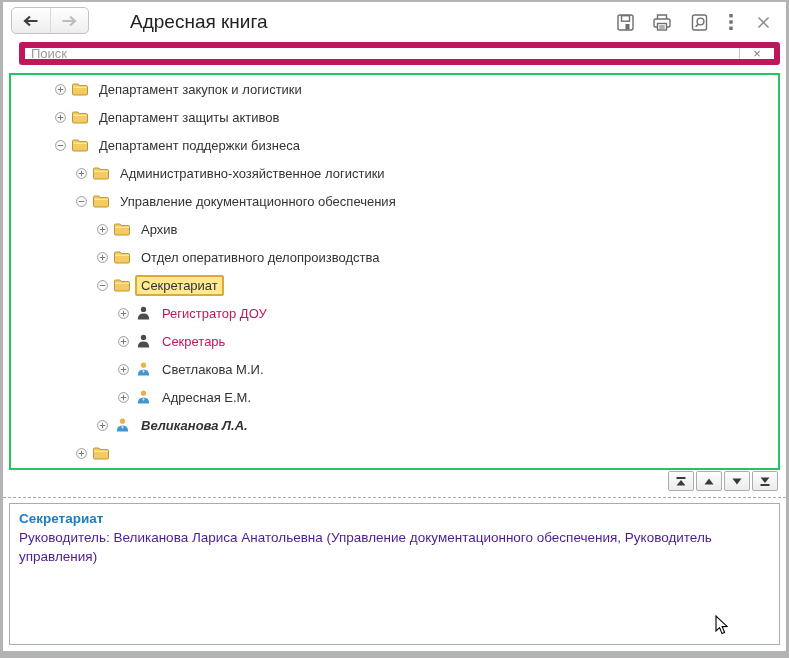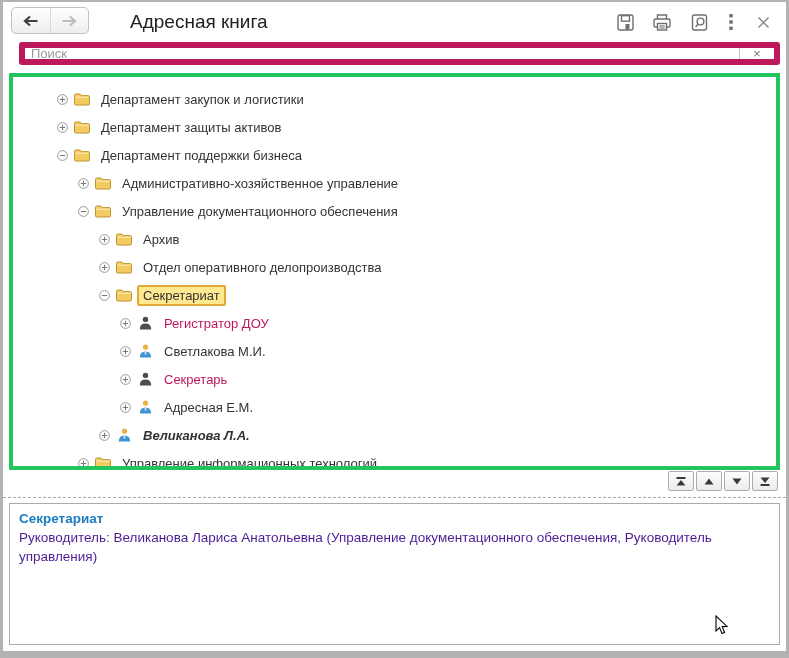--- a/index.html
+++ b/index.html
@@ -16,22 +16,22 @@
   .tb-icons{position:absolute;right:12px;top:0;height:40px;display:flex;align-items:center;gap:15px;}
   .tb-btn{display:flex;align-items:center;justify-content:center;width:22px;height:24px;cursor:pointer;}
   
   .search-row{position:absolute;top:40px;left:6px;right:6px;height:23px;border:6px solid #be185d;border-radius:3px;
     display:flex;background:#fff;box-sizing:border-box;margin-left:10px;}
   .search-input{flex:1;border:none;outline:none;padding:0 6px;font-size:13px;color:#333;font-family:inherit;background:transparent;}
   .search-input::placeholder{color:#9b9b9b;}
   .search-clear{width:34px;border-left:1px solid #c6c6c6;display:flex;align-items:center;justify-content:center;
     color:#777;font-size:13px;cursor:pointer;border-radius:0 3px 3px 0;background:#fff;}
   
-  .tree-panel{position:absolute;top:71px;left:6px;right:6px;height:397px;border:4px solid #22c55e;background:#fff;
-    box-sizing:border-box;overflow:hidden;padding-top:8px;}
+  .tree-panel{position:absolute;top:71px;left:6px;right:6px;height:397px;border:2px solid #22c55e;background:#fff;
+    box-sizing:border-box;overflow:hidden;padding-top:0;}
   .tree-row{display:flex;align-items:center;height:28px;font-size:13px;color:#333;white-space:nowrap;}
   .indent{flex:0 0 auto;}
   .expander{flex:0 0 11px;width:11px;height:11px;margin-right:6px;display:flex;align-items:center;justify-content:center;cursor:pointer;}
   .node-icon{flex:0 0 16px;width:16px;height:14px;margin-right:5px;display:flex;align-items:center;justify-content:center;}
   .tree-label{border:2px solid transparent;padding:1px 4px;border-radius:2px;cursor:default;}
   .tree-label.link{color:#be185d;}
   .tree-label.bold{font-weight:bold;font-style:italic;}
   .tree-label.selected{background:#ffe990;border-color:#dfa937;}
   
   .pager{position:absolute;top:469px;right:8px;display:flex;gap:2px;}
@@ -172,21 +172,21 @@
             <line x1="2.8" y1="5.5" x2="8.2" y2="5.5" stroke="#7a7a7a"></line>
             <line x1="5.5" y1="2.8" x2="5.5" y2="8.2" stroke="#7a7a7a"></line>
           </svg>
         </span>
     <span class="node-icon">
           <svg width="16" height="14" viewBox="0 0 16 14">
             <path d="M0.5 3.2 Q0.5 2 1.7 2 H6 L7.2 3.6 H14.3 Q15.5 3.6 15.5 4.8 V11.8 Q15.5 13 14.3 13 H1.7 Q0.5 13 0.5 11.8 Z" fill="#F3CB60" stroke="#BE9530"></path>
             <line x1="1.2" y1="5.3" x2="14.8" y2="5.3" stroke="#FBE9B0" stroke-width="1.2"></line>
           </svg>
         </span>
-    <span class="tree-label">Административно-хозяйственное управление</span>
+    <span class="tree-label">Административно-хозяйственное логистики</span>
   </div>
 
   <div class="tree-row">
     <span class="indent" style="width: 65px;"></span>
     <span class="expander">
           <svg width="11" height="11" viewBox="0 0 11 11">
             <circle cx="5.5" cy="5.5" r="4.9" fill="#fdfdfd" stroke="#9b9b9b"></circle>
             <line x1="2.8" y1="5.5" x2="8.2" y2="5.5" stroke="#7a7a7a"></line>
           </svg>
         </span>
@@ -261,20 +261,38 @@
             <line x1="5.5" y1="2.8" x2="5.5" y2="8.2" stroke="#7a7a7a"></line>
           </svg>
         </span>
     <span class="node-icon">
           <svg width="13" height="14" viewBox="0 0 13 14">
             <circle cx="6.5" cy="3.4" r="2.7" fill="#4d4d4d"></circle>
             <path d="M0.8 13.5 Q0.8 7.6 6.5 7.6 Q12.2 7.6 12.2 13.5 Z" fill="#4d4d4d"></path>
           </svg>
         </span>
     <span class="tree-label link">Регистратор ДОУ</span>
+  </div>
+
+  <div class="tree-row">
+    <span class="indent" style="width: 107px;"></span>
+    <span class="expander">
+          <svg width="11" height="11" viewBox="0 0 11 11">
+            <circle cx="5.5" cy="5.5" r="4.9" fill="#fdfdfd" stroke="#9b9b9b"></circle>
+            <line x1="2.8" y1="5.5" x2="8.2" y2="5.5" stroke="#7a7a7a"></line>
+            <line x1="5.5" y1="2.8" x2="5.5" y2="8.2" stroke="#7a7a7a"></line>
+          </svg>
+        </span>
+    <span class="node-icon">
+          <svg width="13" height="14" viewBox="0 0 13 14">
+            <circle cx="6.5" cy="3.4" r="2.7" fill="#4d4d4d"></circle>
+            <path d="M0.8 13.5 Q0.8 7.6 6.5 7.6 Q12.2 7.6 12.2 13.5 Z" fill="#4d4d4d"></path>
+          </svg>
+        </span>
+    <span class="tree-label link">Секретарь</span>
   </div>
 
   <div class="tree-row">
     <span class="indent" style="width: 107px;"></span>
     <span class="expander">
           <svg width="11" height="11" viewBox="0 0 11 11">
             <circle cx="5.5" cy="5.5" r="4.9" fill="#fdfdfd" stroke="#9b9b9b"></circle>
             <line x1="2.8" y1="5.5" x2="8.2" y2="5.5" stroke="#7a7a7a"></line>
             <line x1="5.5" y1="2.8" x2="5.5" y2="8.2" stroke="#7a7a7a"></line>
           </svg>
@@ -293,81 +311,62 @@
     <span class="indent" style="width: 107px;"></span>
     <span class="expander">
           <svg width="11" height="11" viewBox="0 0 11 11">
             <circle cx="5.5" cy="5.5" r="4.9" fill="#fdfdfd" stroke="#9b9b9b"></circle>
             <line x1="2.8" y1="5.5" x2="8.2" y2="5.5" stroke="#7a7a7a"></line>
             <line x1="5.5" y1="2.8" x2="5.5" y2="8.2" stroke="#7a7a7a"></line>
           </svg>
         </span>
     <span class="node-icon">
           <svg width="13" height="14" viewBox="0 0 13 14">
-            <circle cx="6.5" cy="3.4" r="2.7" fill="#4d4d4d"></circle>
-            <path d="M0.8 13.5 Q0.8 7.6 6.5 7.6 Q12.2 7.6 12.2 13.5 Z" fill="#4d4d4d"></path>
-          </svg>
-        </span>
-    <span class="tree-label link">Секретарь</span>
-  </div>
-
-  <div class="tree-row">
-    <span class="indent" style="width: 107px;"></span>
+            <circle cx="6.5" cy="3.2" r="2.6" fill="#ECAF4B"></circle>
+            <path d="M0.8 13.5 Q0.8 7.5 6.5 7.5 Q12.2 7.5 12.2 13.5 Z" fill="#3E97D1"></path>
+            <path d="M6.5 7.5 L5.3 9 L6.5 11 L7.7 9 Z" fill="#dff0fa" opacity="0.9"></path>
+          </svg>
+        </span>
+    <span class="tree-label">Адресная Е.М.</span>
+  </div>
+
+  <div class="tree-row">
+    <span class="indent" style="width: 86px;"></span>
     <span class="expander">
           <svg width="11" height="11" viewBox="0 0 11 11">
             <circle cx="5.5" cy="5.5" r="4.9" fill="#fdfdfd" stroke="#9b9b9b"></circle>
             <line x1="2.8" y1="5.5" x2="8.2" y2="5.5" stroke="#7a7a7a"></line>
             <line x1="5.5" y1="2.8" x2="5.5" y2="8.2" stroke="#7a7a7a"></line>
           </svg>
         </span>
     <span class="node-icon">
           <svg width="13" height="14" viewBox="0 0 13 14">
             <circle cx="6.5" cy="3.2" r="2.6" fill="#ECAF4B"></circle>
             <path d="M0.8 13.5 Q0.8 7.5 6.5 7.5 Q12.2 7.5 12.2 13.5 Z" fill="#3E97D1"></path>
             <path d="M6.5 7.5 L5.3 9 L6.5 11 L7.7 9 Z" fill="#dff0fa" opacity="0.9"></path>
           </svg>
         </span>
-    <span class="tree-label">Адресная Е.М.</span>
-  </div>
-
-  <div class="tree-row">
-    <span class="indent" style="width: 86px;"></span>
-    <span class="expander">
-          <svg width="11" height="11" viewBox="0 0 11 11">
-            <circle cx="5.5" cy="5.5" r="4.9" fill="#fdfdfd" stroke="#9b9b9b"></circle>
-            <line x1="2.8" y1="5.5" x2="8.2" y2="5.5" stroke="#7a7a7a"></line>
-            <line x1="5.5" y1="2.8" x2="5.5" y2="8.2" stroke="#7a7a7a"></line>
-          </svg>
-        </span>
-    <span class="node-icon">
-          <svg width="13" height="14" viewBox="0 0 13 14">
-            <circle cx="6.5" cy="3.2" r="2.6" fill="#ECAF4B"></circle>
-            <path d="M0.8 13.5 Q0.8 7.5 6.5 7.5 Q12.2 7.5 12.2 13.5 Z" fill="#3E97D1"></path>
-            <path d="M6.5 7.5 L5.3 9 L6.5 11 L7.7 9 Z" fill="#dff0fa" opacity="0.9"></path>
-          </svg>
-        </span>
     <span class="tree-label bold">Великанова Л.А.</span>
   </div>
 
   <div class="tree-row">
     <span class="indent" style="width: 65px;"></span>
     <span class="expander">
           <svg width="11" height="11" viewBox="0 0 11 11">
             <circle cx="5.5" cy="5.5" r="4.9" fill="#fdfdfd" stroke="#9b9b9b"></circle>
             <line x1="2.8" y1="5.5" x2="8.2" y2="5.5" stroke="#7a7a7a"></line>
             <line x1="5.5" y1="2.8" x2="5.5" y2="8.2" stroke="#7a7a7a"></line>
           </svg>
         </span>
     <span class="node-icon">
           <svg width="16" height="14" viewBox="0 0 16 14">
             <path d="M0.5 3.2 Q0.5 2 1.7 2 H6 L7.2 3.6 H14.3 Q15.5 3.6 15.5 4.8 V11.8 Q15.5 13 14.3 13 H1.7 Q0.5 13 0.5 11.8 Z" fill="#F3CB60" stroke="#BE9530"></path>
             <line x1="1.2" y1="5.3" x2="14.8" y2="5.3" stroke="#FBE9B0" stroke-width="1.2"></line>
           </svg>
         </span>
-    <span class="tree-label">Управление информационных технологий</span>
   </div>
 </div>
 
   <div class="pager">
     <div class="pager-btn">
         <svg width="12" height="11" viewBox="0 0 12 11">
           <rect x="1.5" y="1" width="9" height="2" fill="#3a3a3a"></rect>
           <path d="M6 4 L10.5 9.5 H1.5 Z" fill="#3a3a3a"></path>
         </svg>
       </div>

